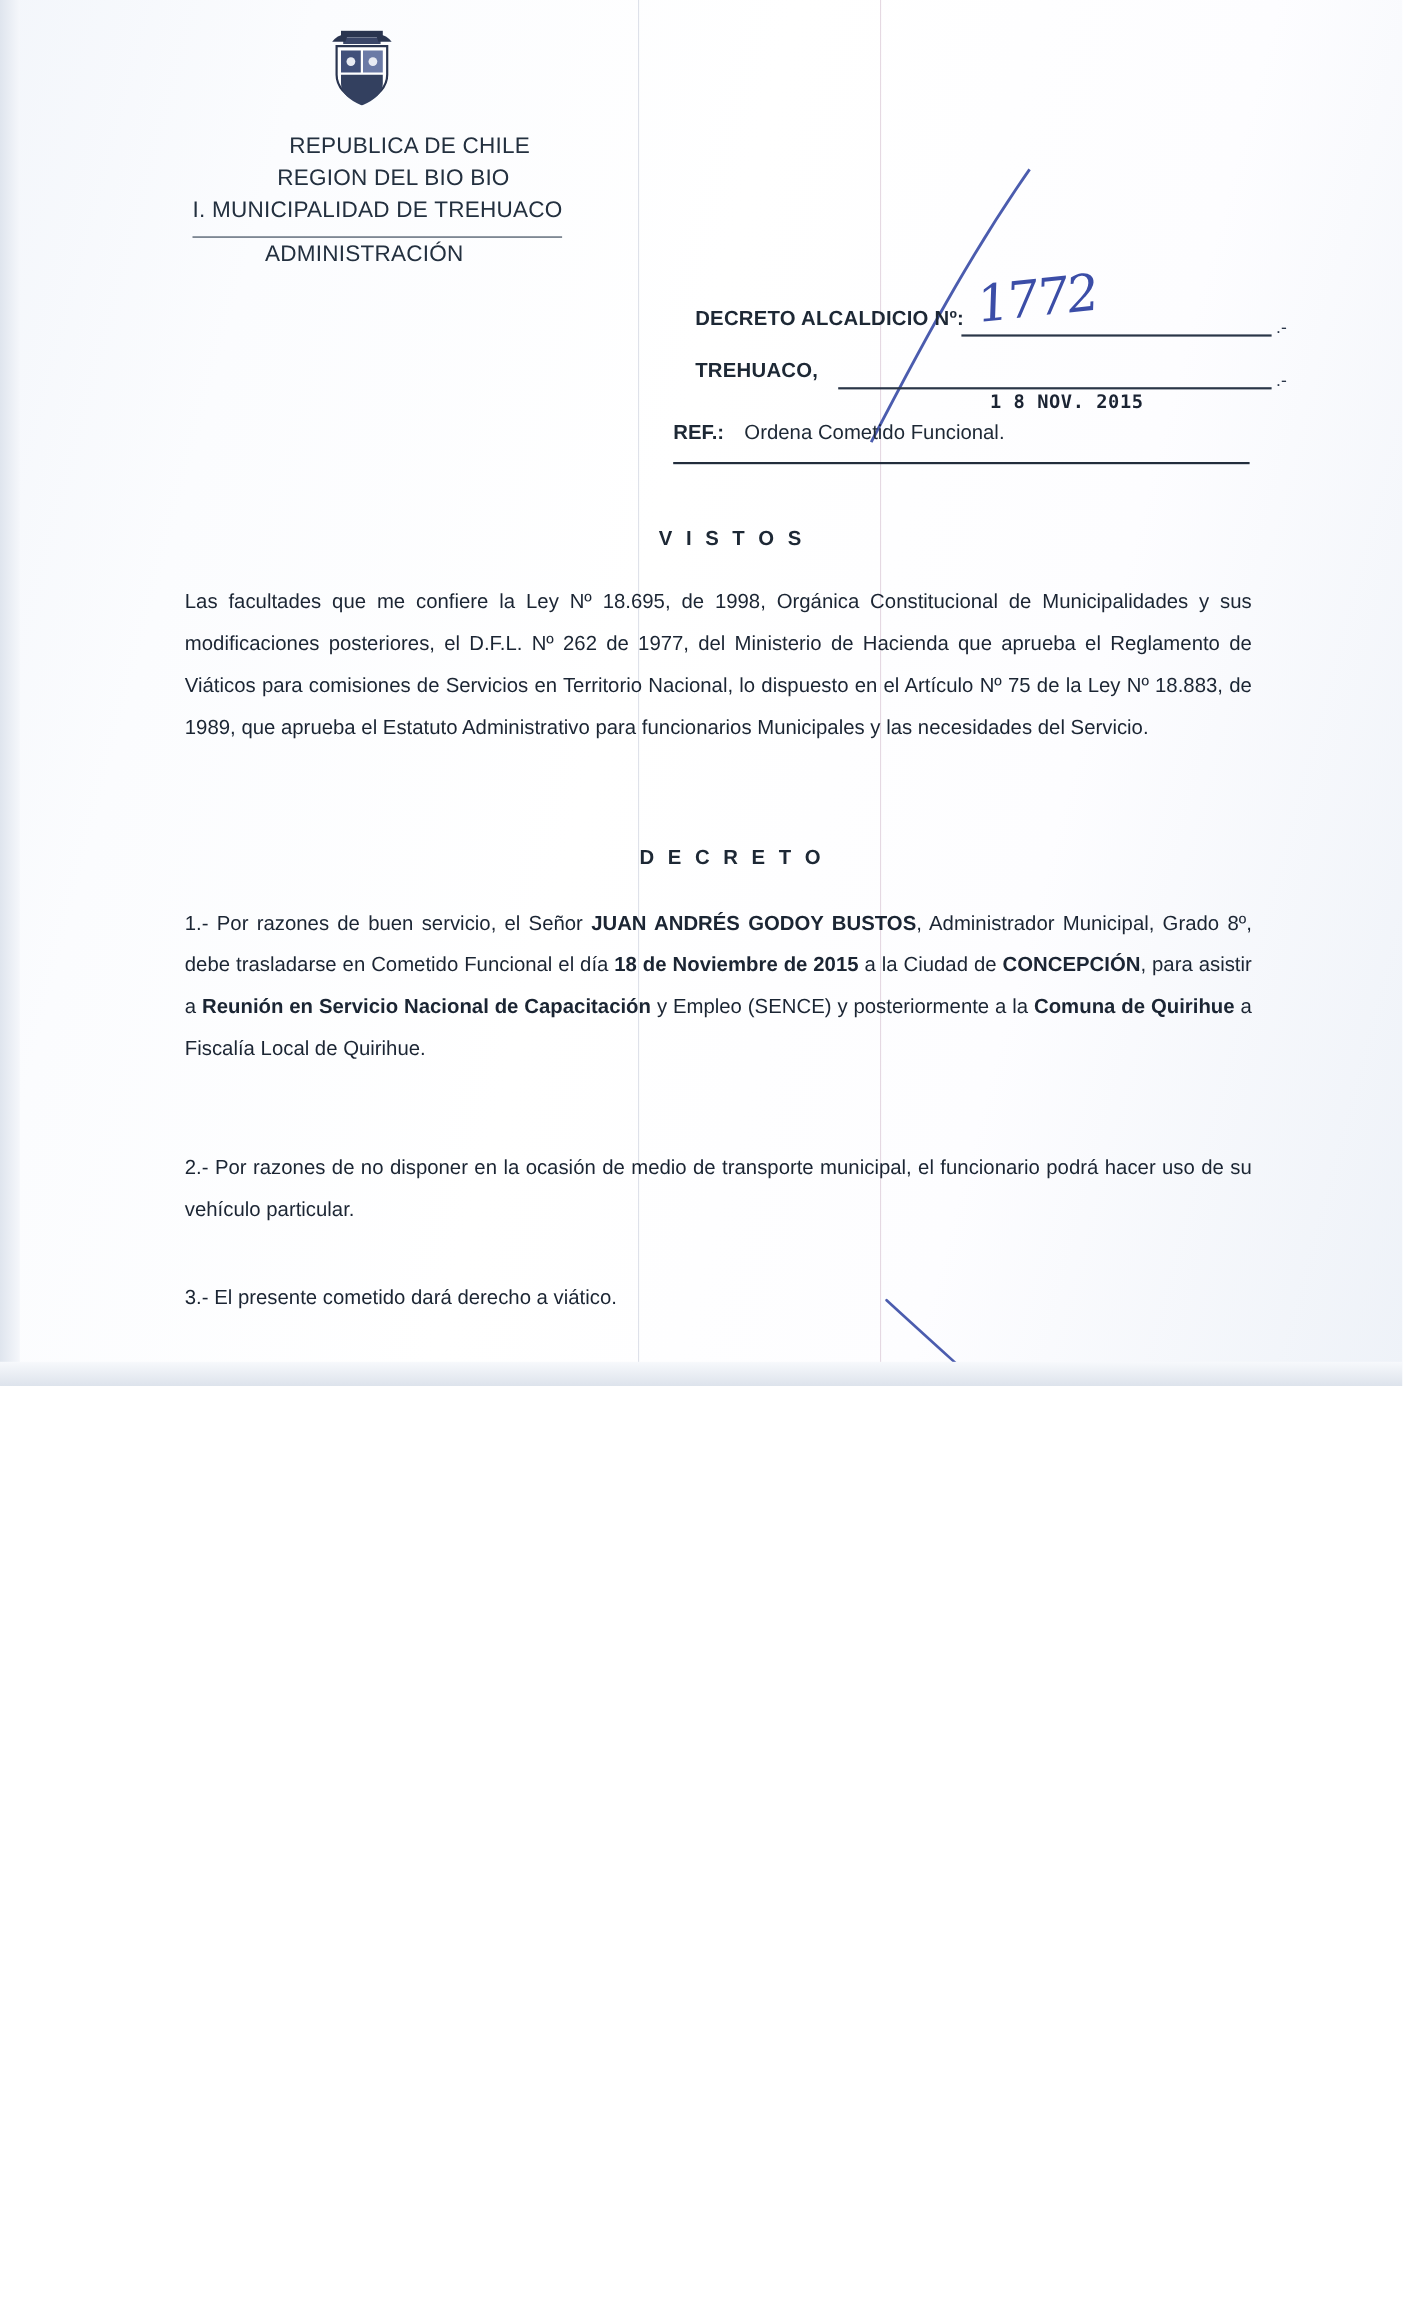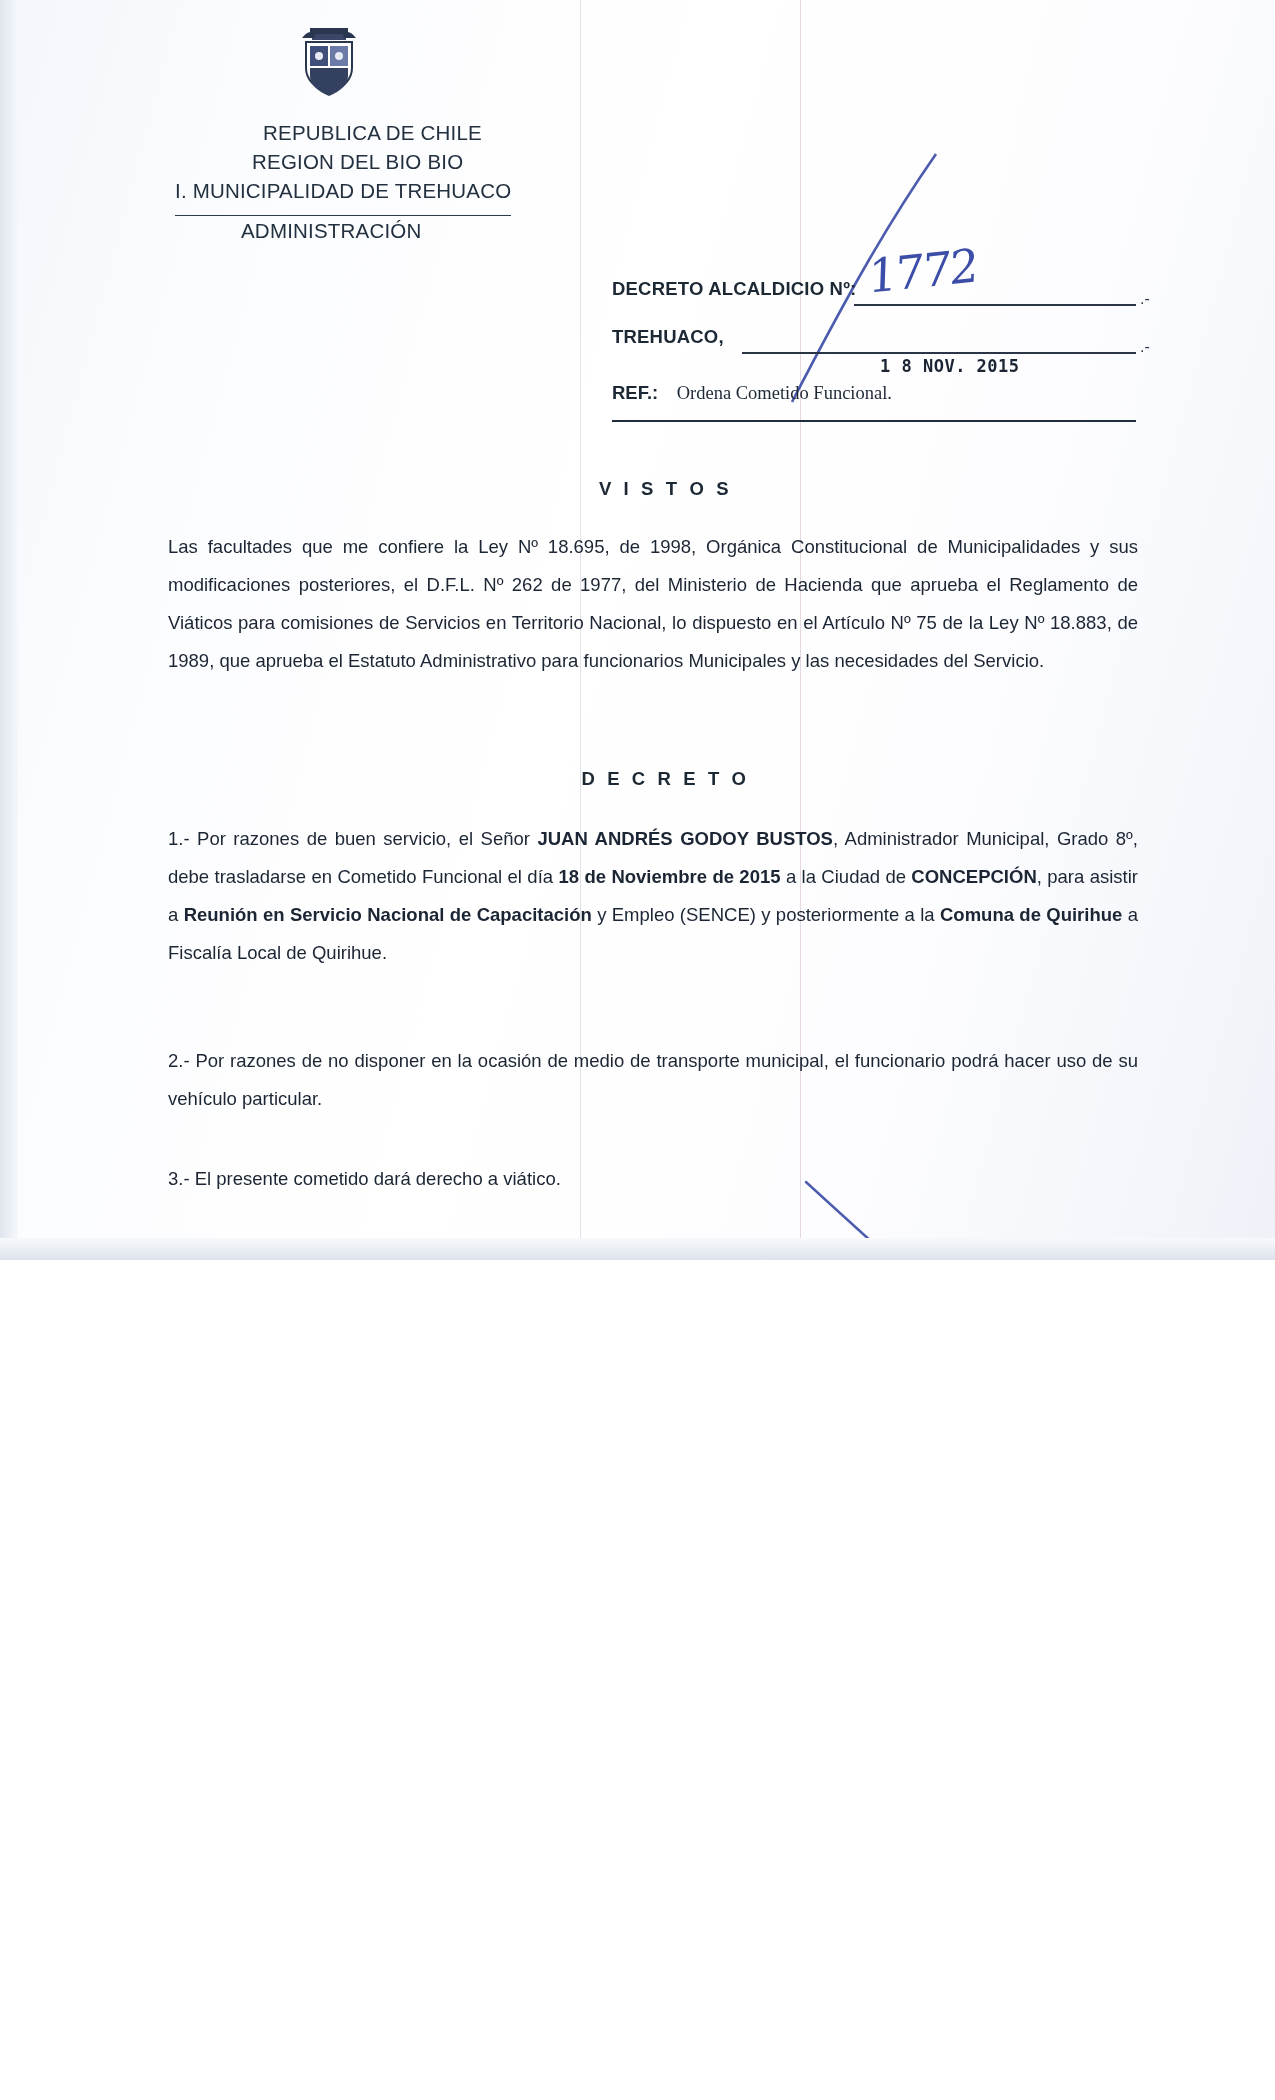--- a/index.html
+++ b/index.html
@@ -69,21 +69,21 @@
     letter-spacing: 0.2px;
   }
   .header-lines .l1 { margin-left: 88px; }
   .header-lines .l2 { margin-left: 77px; }
   .header-lines .l3 { margin-left: 0px; border-bottom: 1.3px solid #2b3a4d; display: inline-block; padding-bottom: 10px;}
   .header-lines .l4 { margin-left: 66px; }
 
   
   .decree-block {
     position: absolute;
-    left: 612px; top: 268px;
+    left: 632px; top: 268px;
     width: 530px;
   }
   .dec-row {
     position: relative;
     height: 48px;
   }
   .dec-label {
     position: absolute;
     left: 0; top: 10px;
     font-size: 18.5px;
@@ -130,21 +130,20 @@
   .ref-label {
     font-size: 18.5px;
     font-weight: bold;
     color: #1d2835;
     text-align: center;
   }
   .ref-text {
     font-size: 18.5px;
     color: #1d2835;
     margin-left: 14px;
-    font-family: Liberation Serif, serif;
   }
   .ref-rule {
     position: absolute;
     left: 0; top: 38px;
     width: 524px;
     height: 2.4px;
     background: #222d3c;
   }
   .diag-stroke {
     position: absolute;

